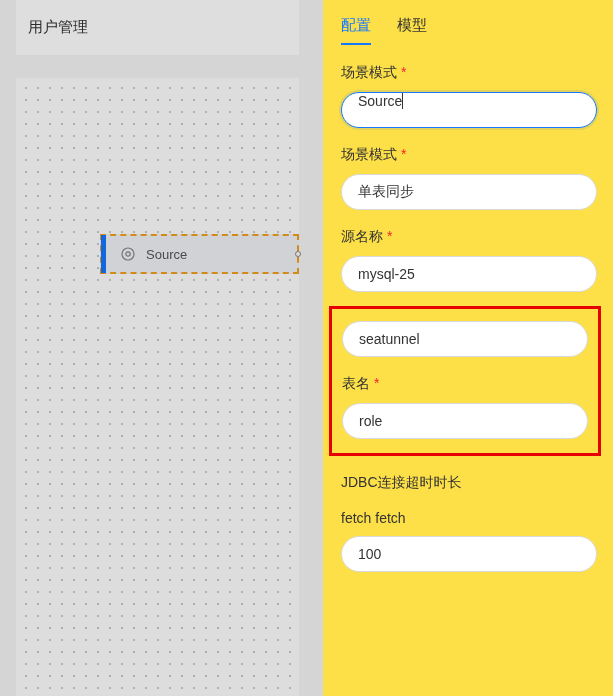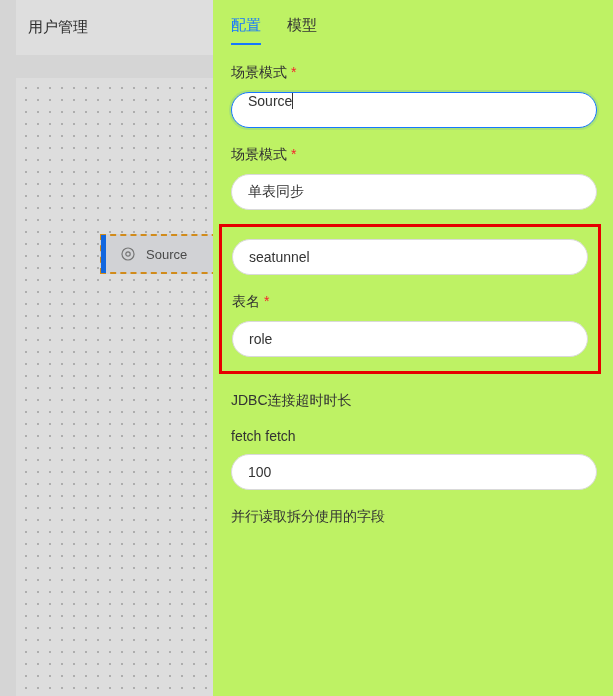--- a/index.html
+++ b/index.html
@@ -97,23 +97,23 @@
       background: #fff;
       border: 1px solid #888;
       border-radius: 50%;
     }
 
     
     .panel {
       position: absolute;
       right: 0;
       top: 0;
-      width: 400px;
+      width: 290px;
       height: 696px;
-      background: #bef264;
+      background: #fde047;
       z-index: 5;
       padding: 0 16px 0 18px;
       overflow: hidden;
     }
     .tabs {
       display: flex;
       gap: 26px;
       padding-top: 16px;
       padding-bottom: 0;
       border-bottom: 1px solid transparent;
@@ -211,20 +211,24 @@
   <div class="form-group">
     <label class="form-label required">场景模式</label>
     <div class="form-input focused caret"><span>Source</span></div>
   </div>
 
   <div class="form-group">
     <label class="form-label required">场景模式</label>
     <input class="form-input" value="单表同步" style="">
   </div>
 
+  <div class="form-group">
+    <label class="form-label required">源名称</label>
+    <input class="form-input" value="mysql-25" style="">
+  </div>
 
   <div class="highlight-box">
     <div class="form-group">
       <input class="form-input" value="seatunnel" style="">
     </div>
 
     <div class="form-group">
       <label class="form-label required">表名</label>
       <input class="form-input" value="role" style="">
     </div>
@@ -232,17 +236,14 @@
 
   <div class="form-group">
     <label class="form-label">JDBC连接超时时长</label>
   </div>
 
   <div class="form-group">
     <label class="form-label">fetch fetch</label>
     <input class="form-input" value="100" style="">
   </div>
 
-  <div class="form-group">
-    <label class="form-label">并行读取拆分使用的字段</label>
-  </div>
 
 </div>
 
 </body></html>

